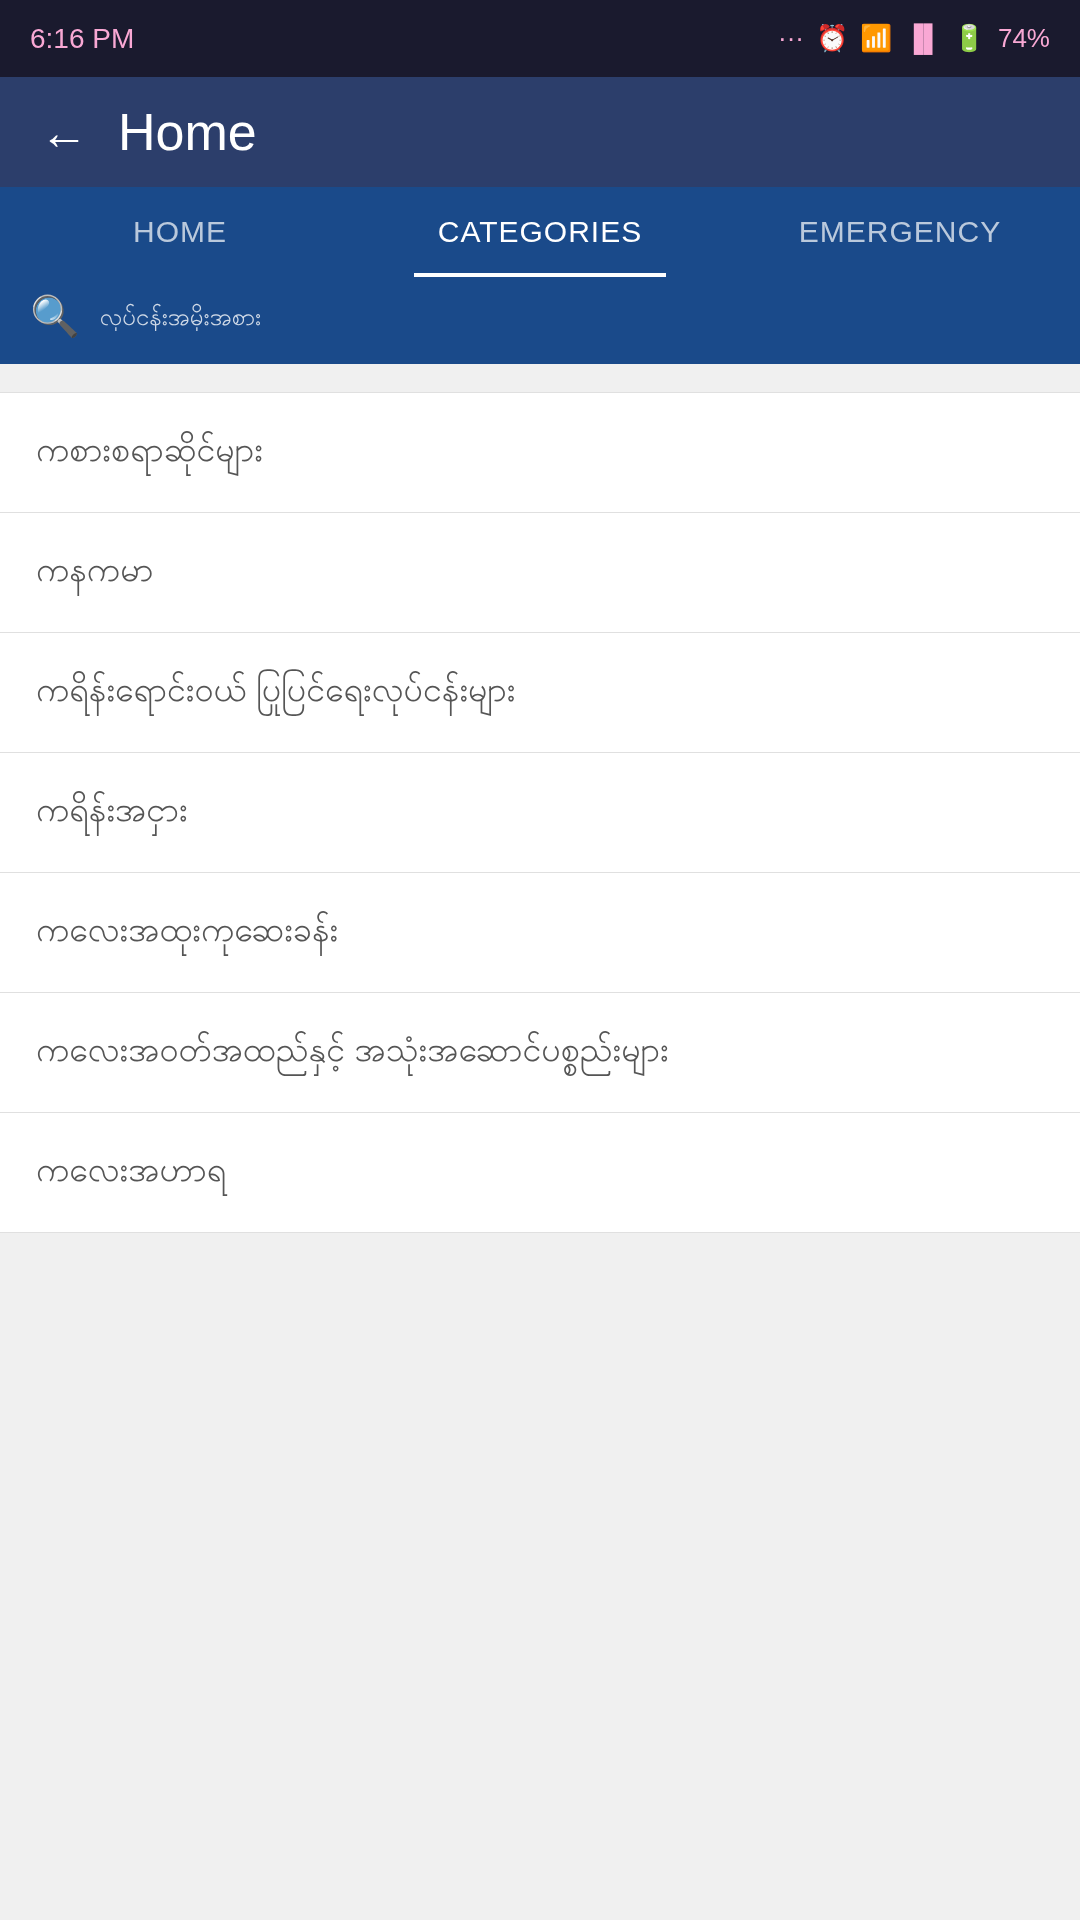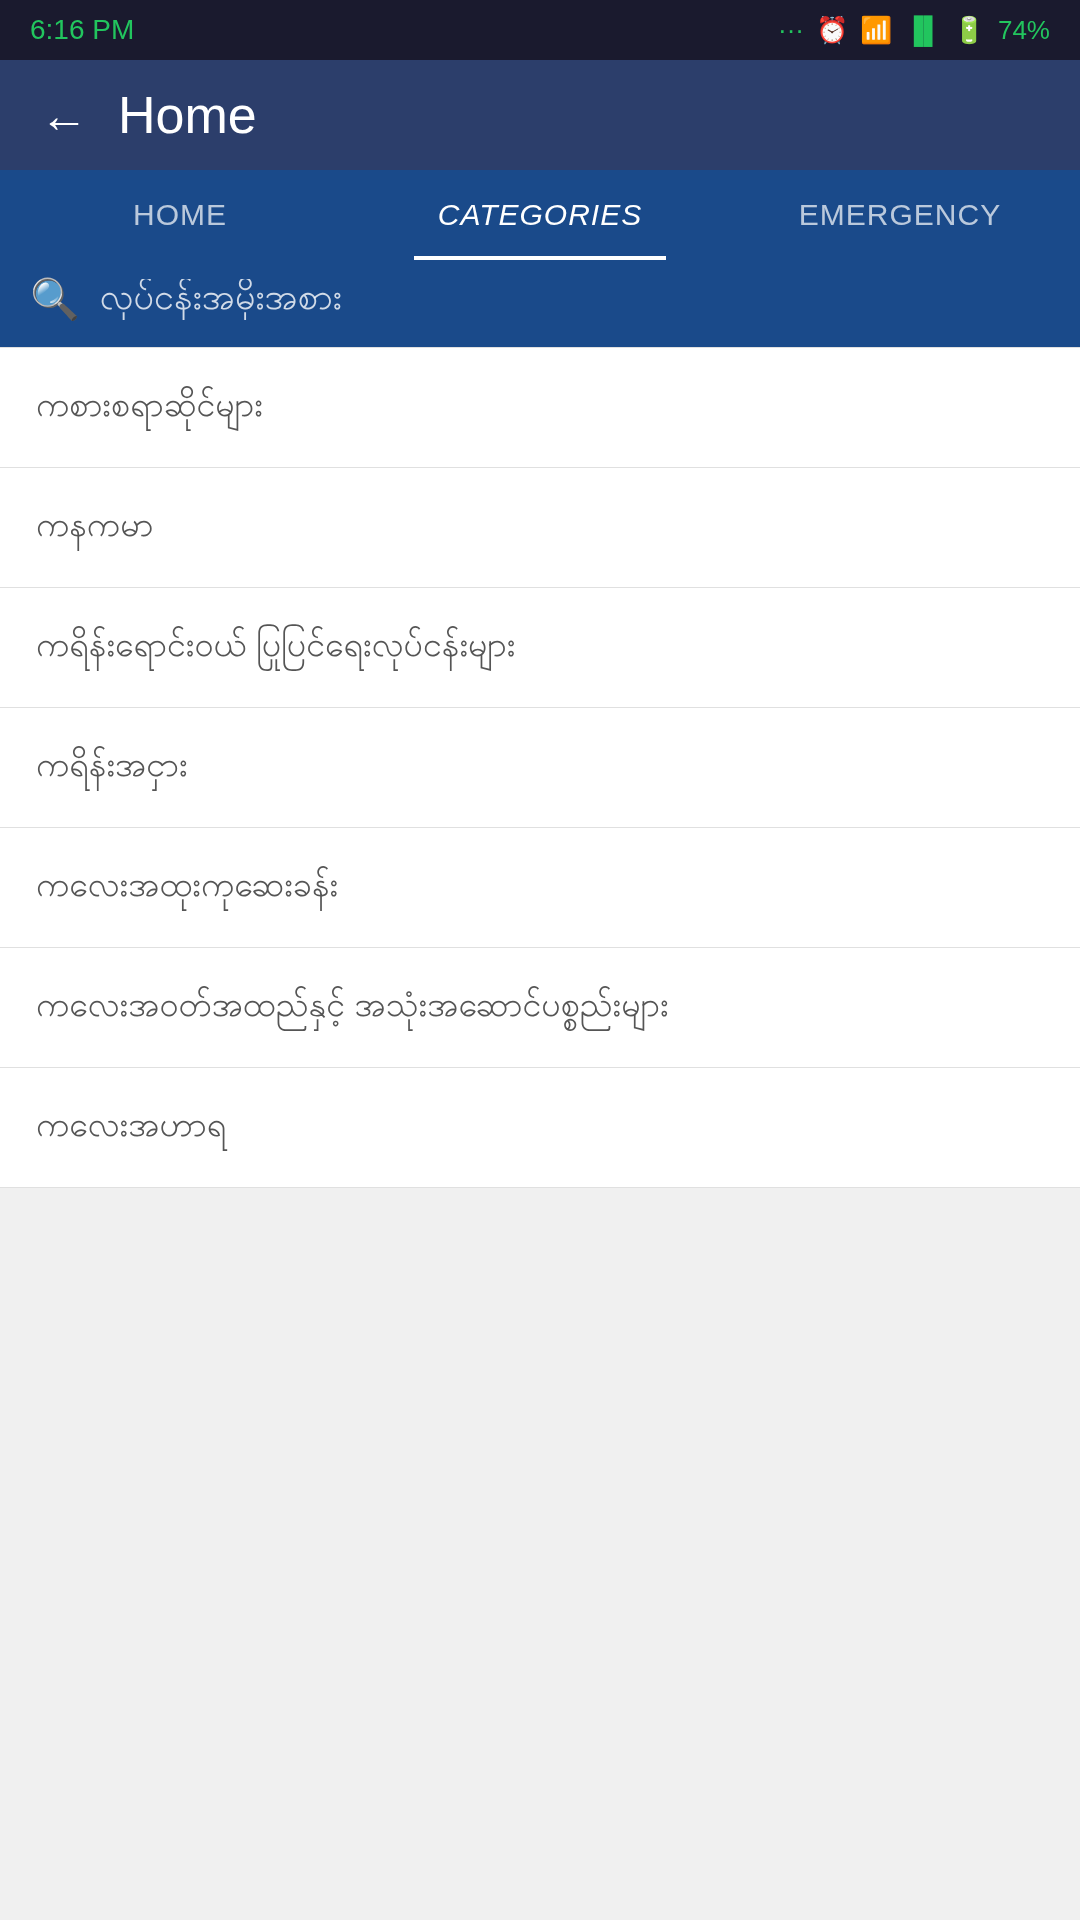--- a/index.html
+++ b/index.html
@@ -8,26 +8,26 @@
       width: 1080px;
       min-height: 1920px;
       font-family: 'Segoe UI', Arial, sans-serif;
       background: #f0f0f0;
       overflow-x: hidden;
     }
 
     
     .status-bar {
       background: #1a1a2e;
-      height: 60px;
+      height: 77px;
       display: flex;
       align-items: center;
       justify-content: space-between;
       padding: 12px 30px;
-      color: #22c55e;
+      color: #f9a8d4;
       font-size: 28px;
     }
     .status-left { font-weight: 500; }
     .status-right {
       display: flex;
       align-items: center;
       gap: 12px;
       font-size: 26px;
     }
 
@@ -65,21 +65,20 @@
       justify-content: center;
       color: rgba(255,255,255,0.7);
       font-size: 30px;
       font-weight: 500;
       letter-spacing: 1px;
       cursor: pointer;
       position: relative;
     }
     .tab-item.active {
       color: white;
-      font-style: italic;
     }
     .tab-item.active::after {
       content: '';
       position: absolute;
       bottom: 0;
       left: 15%;
       width: 70%;
       height: 4px;
       background: white;
     }
@@ -94,42 +93,42 @@
     }
     .search-icon {
       color: white;
       font-size: 40px;
     }
     .search-input {
       background: transparent;
       border: none;
       outline: none;
       color: #f9a8d4;
-      font-size: 36px;
+      font-size: 24px;
       flex: 1;
-      font-family: Liberation Mono, monospace;
     }
     .search-input::placeholder {
       color: rgba(255,255,255,0.8);
     }
 
     
     .category-list {
       background: #f5f5f5;
     }
     .category-item {
       background: white;
       padding: 34px 36px;
       border-bottom: 1px solid #e0e0e0;
       color: #555;
       font-size: 34px;
       cursor: pointer;
     }
     .category-item:first-child {
       border-top: 1px solid #e0e0e0;
+      margin-top: 28px;
     }
   </style>
 </head>
 <body>
 
 <div class="status-bar">
   <span class="status-left">6:16 PM</span>
   <div class="status-right">
     <span>···</span>
     <span>⏰</span>

